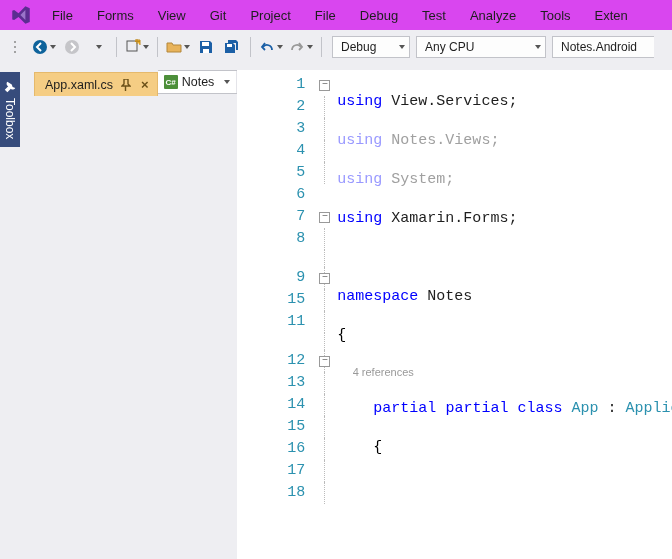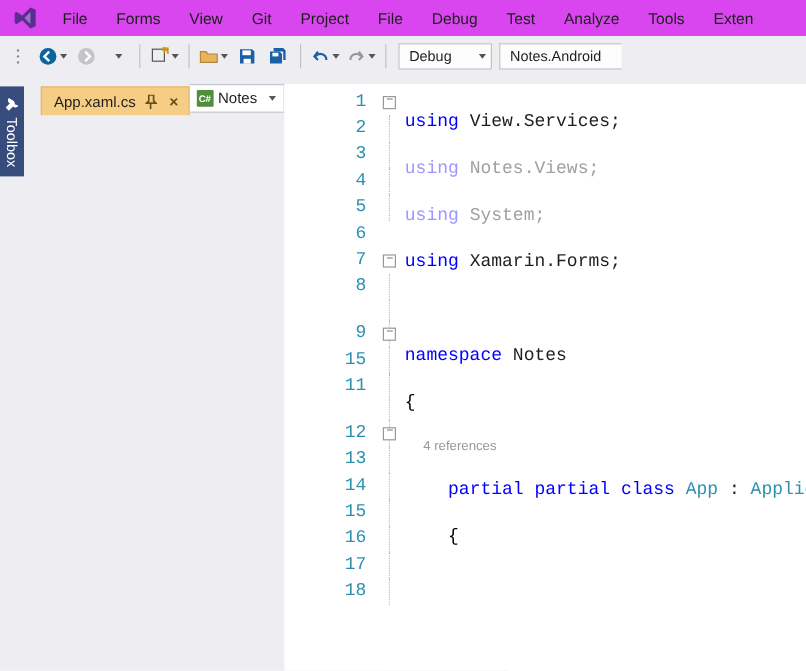--- a/index.html
+++ b/index.html
@@ -315,20 +315,25 @@
         <path d="M12 8a5 5 0 0 0-9 3" fill="none" stroke="#999" stroke-width="1.8"></path>
         <path d="M10 4l3 4-3 3" fill="none" stroke="#999" stroke-width="1.8"></path>
       </svg>
     <span class="dd-caret"></span>
   </div>
 
   <div class="sep"></div>
 
   <div class="combo debug">
     <span>Debug</span>
+    <span style="flex:1"></span>
+      <span class="dd-caret"></span>
+  </div>
+  <div class="combo platform">
+    <span>Any CPU</span>
     <span style="flex:1"></span>
       <span class="dd-caret"></span>
   </div>
   <div class="combo target">
     <span>Notes.Android</span>
   </div>
 </div>
 
 <div class="workspace">
 

